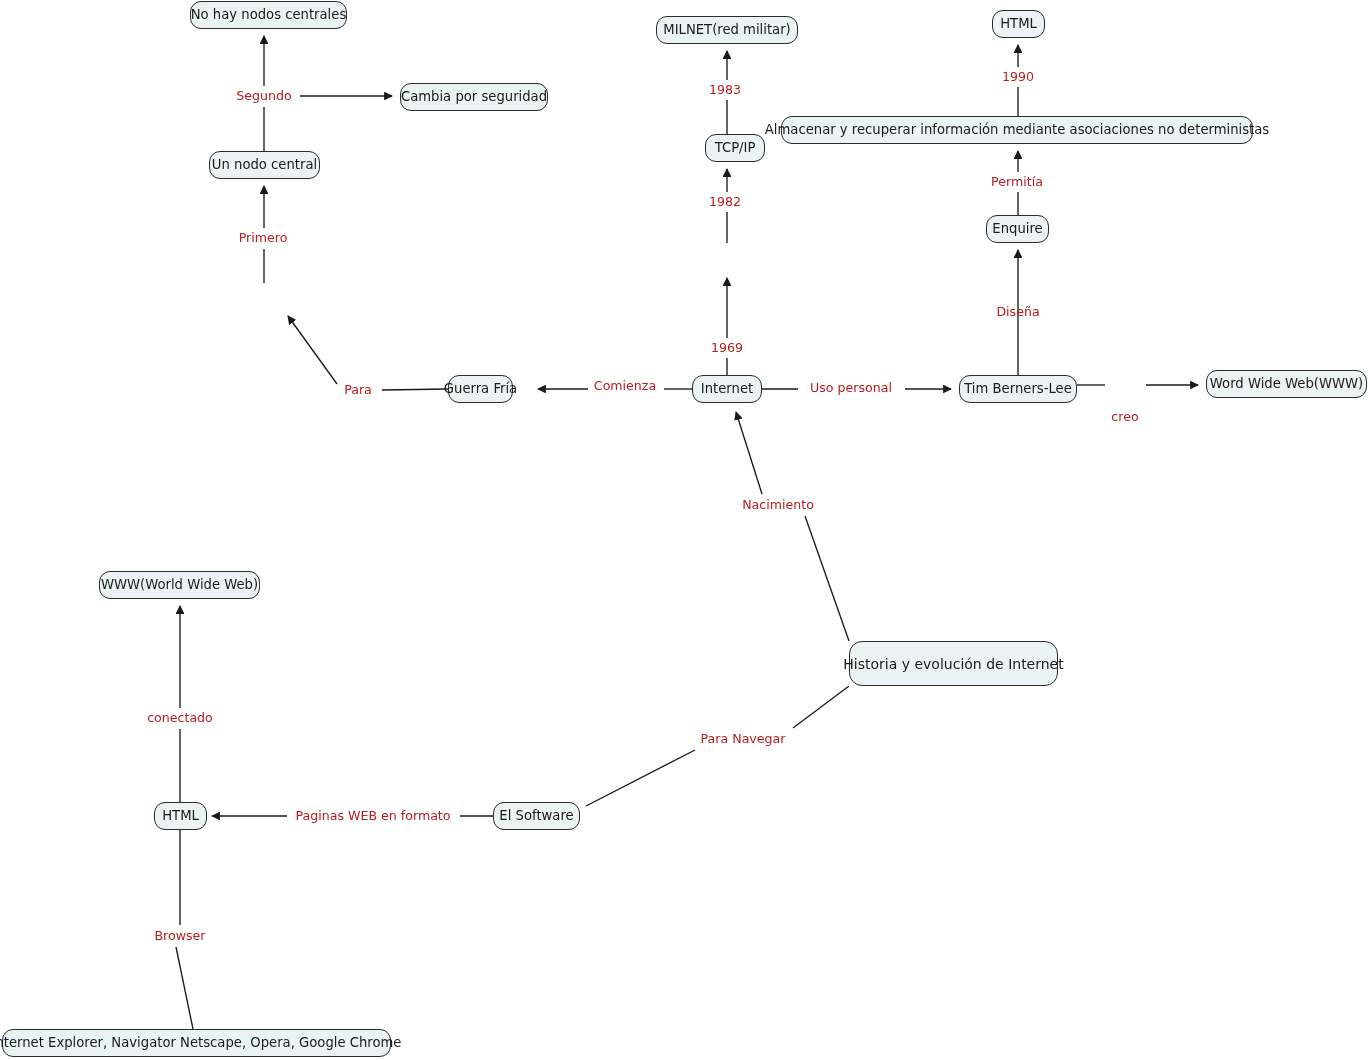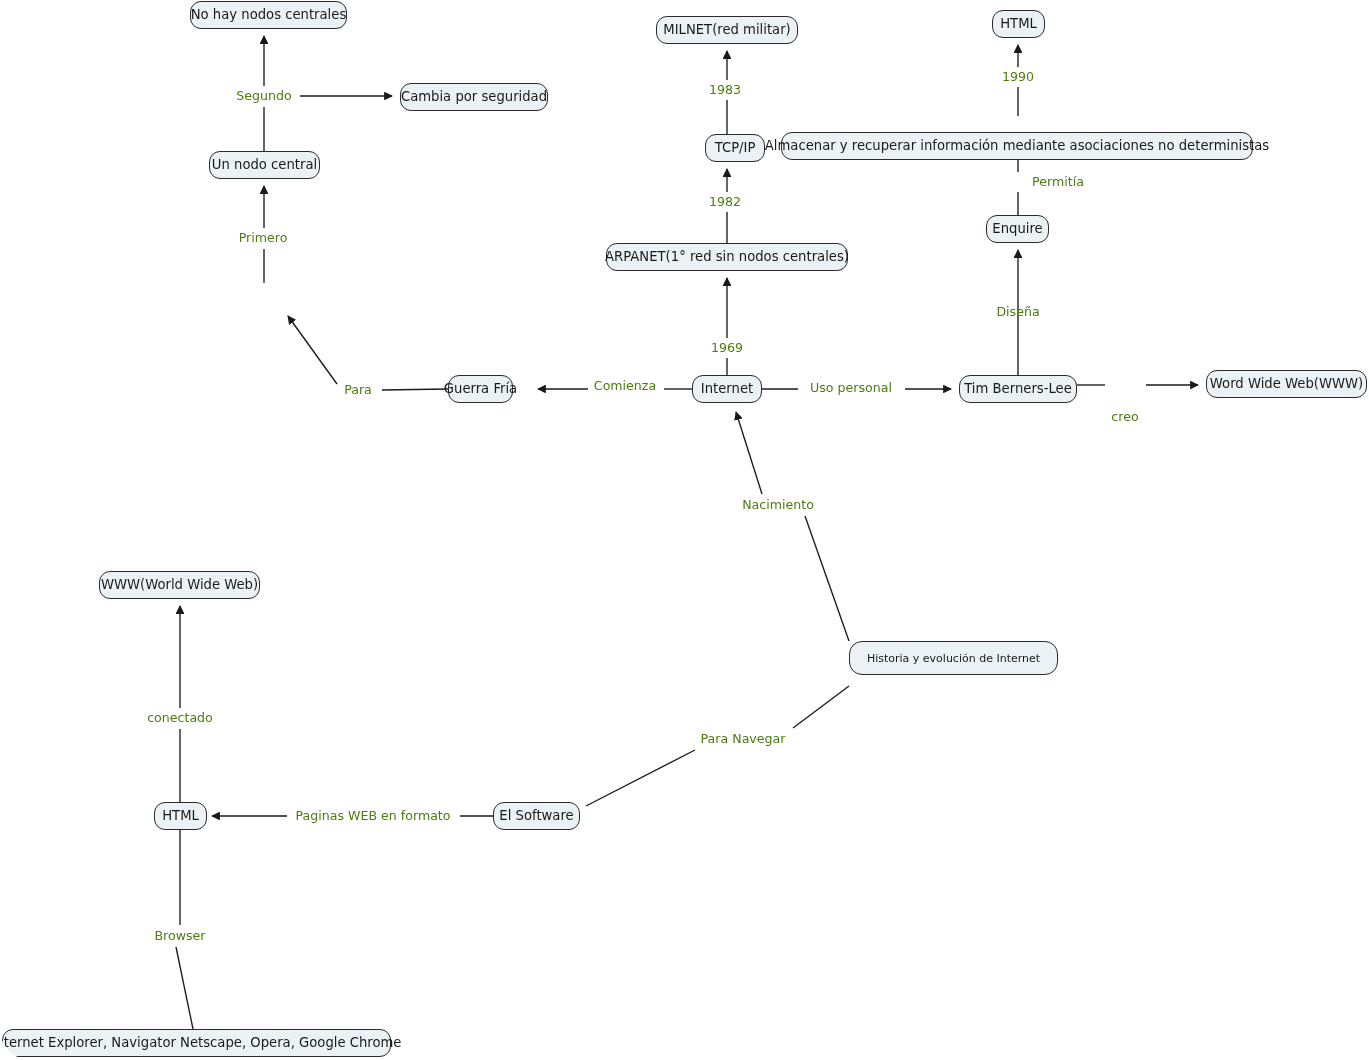--- a/index.html
+++ b/index.html
@@ -10,21 +10,20 @@
   }
   body {
     font-family: "DejaVu Sans", "Liberation Sans", sans-serif;
   }
   #canvas {
     position: relative;
     width: 1369px;
     height: 1060px;
     background: #ffffff;
     overflow: hidden;
-    border-radius: 31px;
   }
   #edges {
     position: absolute;
     left: 0;
     top: 0;
     width: 1369px;
     height: 1060px;
     pointer-events: none;
   }
   .node {
@@ -37,28 +36,28 @@
     font-size: 13.2px;
     line-height: 1;
     display: flex;
     align-items: center;
     justify-content: center;
     white-space: nowrap;
     padding: 0 10px;
     height: 28px;
   }
   .node.central {
-    height: 34px;
+    height: 45px;
     border-radius: 13px;
-    font-size: 11px;
+    font-size: 14px;
   }
   .edge-label {
     position: absolute;
     background: #ffffff;
-    color: #4d7c0f;
+    color: #b91c1c;
     font-size: 12.6px;
     line-height: 1;
     white-space: nowrap;
     padding: 1px 4px;
     transform: translate(-50%, -50%);
   }
   .edge-label.no-bg {
     background: transparent;
   }
 </style>
@@ -148,33 +147,30 @@
   </div>
 
   <div class="node" style="left:656px;top:16px;width:142px;">
     <span>MILNET(red militar)</span>
   </div>
 
   <div class="node" style="left:697px;top:134px;width:60px;margin-left:8px;">
     <span>TCP/IP</span>
   </div>
 
-  <div class="node" style="left:606px;top:243px;width:242px;">
-    <span>ARPANET(1° red sin nodos centrales)</span>
-  </div>
 
   <div class="node" style="left:692px;top:375px;width:70px;">
     <span>Internet</span>
   </div>
 
   <div class="node" style="left:992px;top:10px;width:53px;">
     <span>HTML</span>
   </div>
 
-  <div class="node" style="left:781px;top:116px;width:472px;margin-top:16px;">
+  <div class="node" style="left:781px;top:116px;width:472px;">
     <span>Almacenar y recuperar información mediante asociaciones no deterministas</span>
   </div>
 
   <div class="node" style="left:986px;top:215px;width:63px;">
     <span>Enquire</span>
   </div>
 
   <div class="node" style="left:959px;top:375px;width:118px;">
     <span>Tim Berners-Lee</span>
   </div>
@@ -212,21 +208,21 @@
   <div class="edge-label" style="left:625px;top:386px;"><span>Comienza</span></div>
 
   <div class="edge-label" style="left:725px;top:90px;"><span>1983</span></div>
 
   <div class="edge-label" style="left:725px;top:202px;"><span>1982</span></div>
 
   <div class="edge-label" style="left:727px;top:348px;"><span>1969</span></div>
 
   <div class="edge-label" style="left:1018px;top:77px;"><span>1990</span></div>
 
-  <div class="edge-label" style="left:1017px;top:182px;margin-left:41px;"><span>Permitía</span></div>
+  <div class="edge-label" style="left:1017px;top:182px;"><span>Permitía</span></div>
 
   <div class="edge-label no-bg" style="left:1018px;top:312px;"><span>Diseña</span></div>
 
   <div class="edge-label" style="left:851px;top:388px;"><span>Uso personal</span></div>
 
   <div class="edge-label" style="left:1125px;top:385px;margin-top:32px;"><span>creo</span></div>
 
   <div class="edge-label" style="left:778px;top:505px;"><span>Nacimiento</span></div>
 
   <div class="edge-label" style="left:743px;top:739px;"><span>Para Navegar</span></div>

